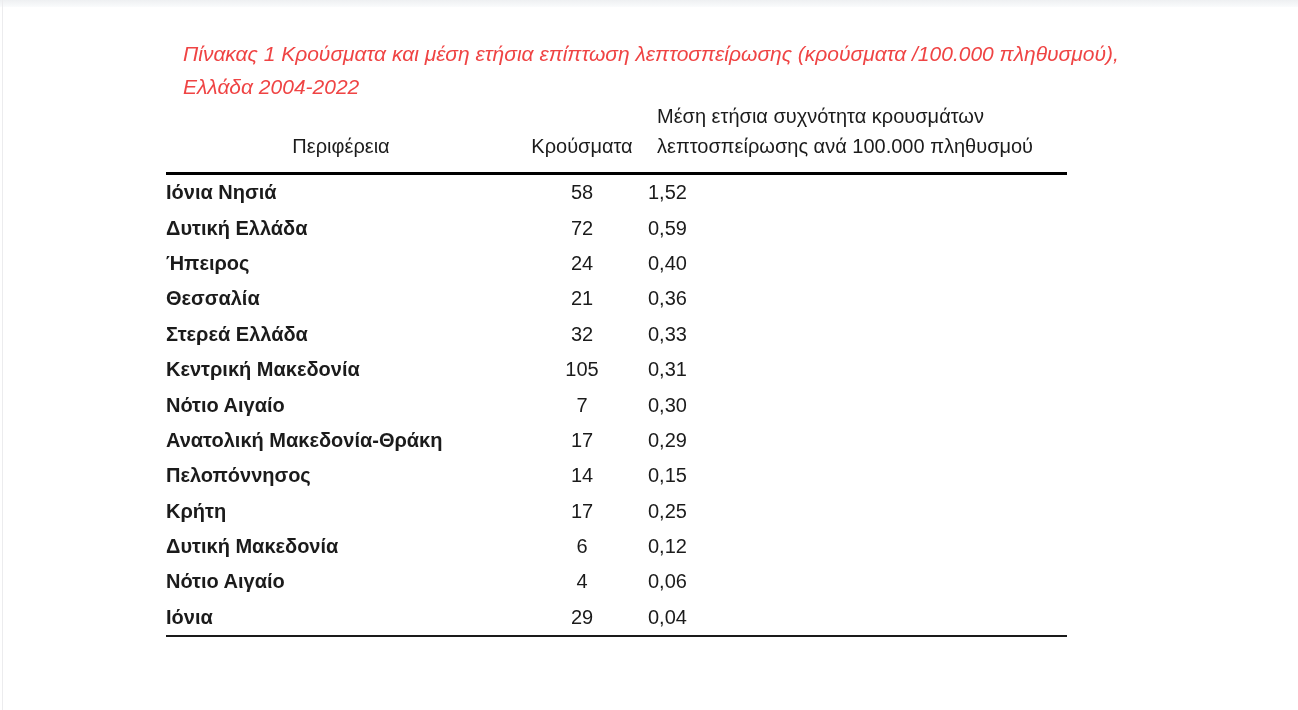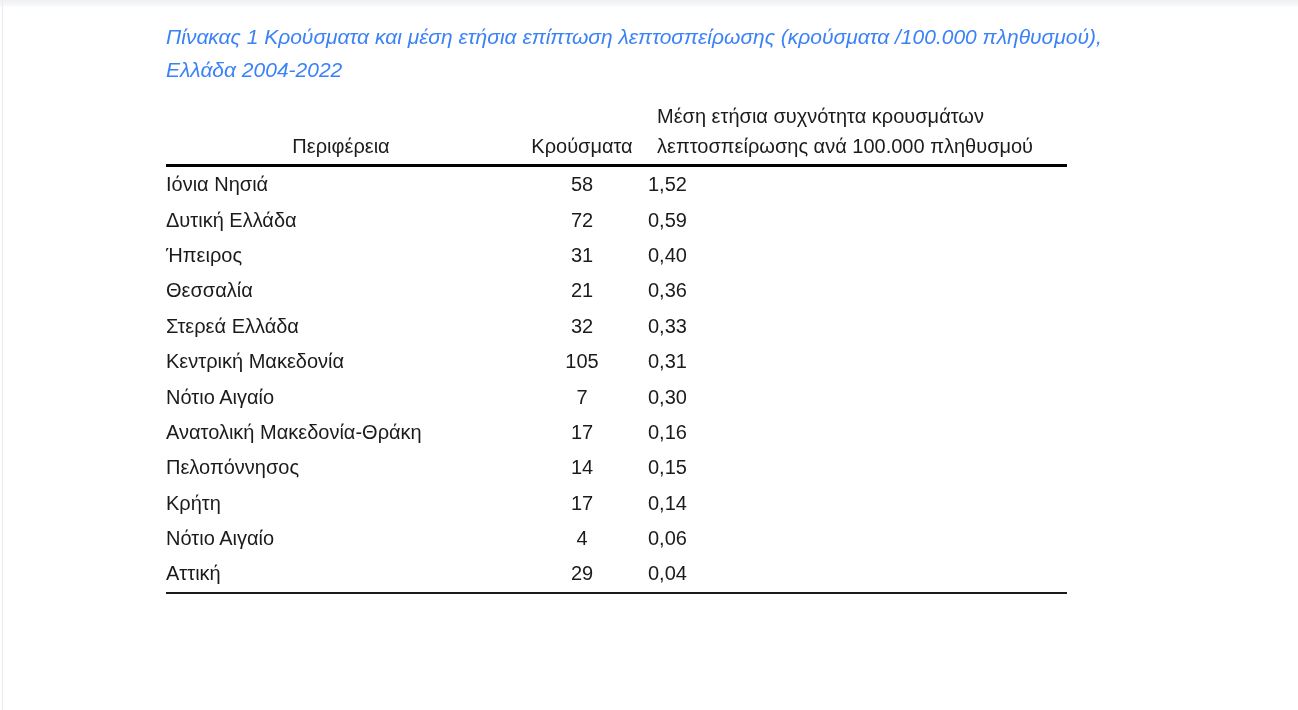--- a/index.html
+++ b/index.html
@@ -25,56 +25,56 @@
     position: absolute;
     top: 0; left: 2px;
     width: 1px; height: 710px;
     background: #ececee;
   }
   .caption {
     position: absolute;
     left: 166px;
     top: 20px;
     width: 1100px;
-    margin: 0;
+    margin: 17px;
     font-size: 21px;
     line-height: 33px;
     font-style: italic;
-    color: #3b82f6;
+    color: #ef4444;
   }
   table.data-table {
     position: absolute;
     left: 166px;
     top: 101px;
     width: 901px;
     border-collapse: collapse;
     table-layout: fixed;
     color: #1b1b1b;
     font-size: 20px;
   }
   col.c1 { width: 350px; }
   col.c2 { width: 132px; }
   col.c3 { width: 419px; }
   thead tr { border-bottom: 3px solid #000000; }
   thead th {
     font-weight: normal;
     vertical-align: bottom;
     line-height: 30px;
-    padding: 0 0 3px 0;
+    padding: 0 0 11px 0;
   }
   th.h1 { text-align: center; }
   th.h2 { }
   th.h3 { text-align: left; padding-left: 9px; }
   tbody { border-bottom: 2px solid #1a1a1a; }
   tbody td {
     height: 35.4px;
     padding: 0;
     vertical-align: middle;
   }
-  td.c1 { text-align: left; }
+  td.c1 { text-align: left; font-weight: bold; }
   td.c2 { text-align: center; }
   td.c3 { padding-right: 14px; }
 </style>
 </head>
 <body>
 
 <div class="page">
   <div class="top-strip"></div>
   <div class="left-edge"></div>
 
@@ -102,21 +102,21 @@
           <td class="c2">58</td>
           <td class="c3">1,52</td>
         </tr>
         <tr>
           <td class="c1">Δυτική Ελλάδα</td>
           <td class="c2">72</td>
           <td class="c3">0,59</td>
         </tr>
         <tr>
           <td class="c1">Ήπειρος</td>
-          <td class="c2">31</td>
+          <td class="c2">24</td>
           <td class="c3">0,40</td>
         </tr>
         <tr>
           <td class="c1">Θεσσαλία</td>
           <td class="c2">21</td>
           <td class="c3">0,36</td>
         </tr>
         <tr>
           <td class="c1">Στερεά Ελλάδα</td>
           <td class="c2">32</td>
@@ -128,37 +128,42 @@
           <td class="c3">0,31</td>
         </tr>
         <tr>
           <td class="c1">Νότιο Αιγαίο</td>
           <td class="c2">7</td>
           <td class="c3">0,30</td>
         </tr>
         <tr>
           <td class="c1">Ανατολική Μακεδονία-Θράκη</td>
           <td class="c2">17</td>
-          <td class="c3">0,16</td>
+          <td class="c3">0,29</td>
         </tr>
         <tr>
           <td class="c1">Πελοπόννησος</td>
           <td class="c2">14</td>
           <td class="c3">0,15</td>
         </tr>
         <tr>
           <td class="c1">Κρήτη</td>
           <td class="c2">17</td>
-          <td class="c3">0,14</td>
+          <td class="c3">0,25</td>
+        </tr>
+        <tr>
+          <td class="c1">Δυτική Μακεδονία</td>
+          <td class="c2">6</td>
+          <td class="c3">0,12</td>
         </tr>
         <tr>
           <td class="c1">Νότιο Αιγαίο</td>
           <td class="c2">4</td>
           <td class="c3">0,06</td>
         </tr>
         <tr>
-          <td class="c1">Αττική</td>
+          <td class="c1">Ιόνια</td>
           <td class="c2">29</td>
           <td class="c3">0,04</td>
         </tr>
       </tbody>
   </table>
 </div>
 
 </body></html>

